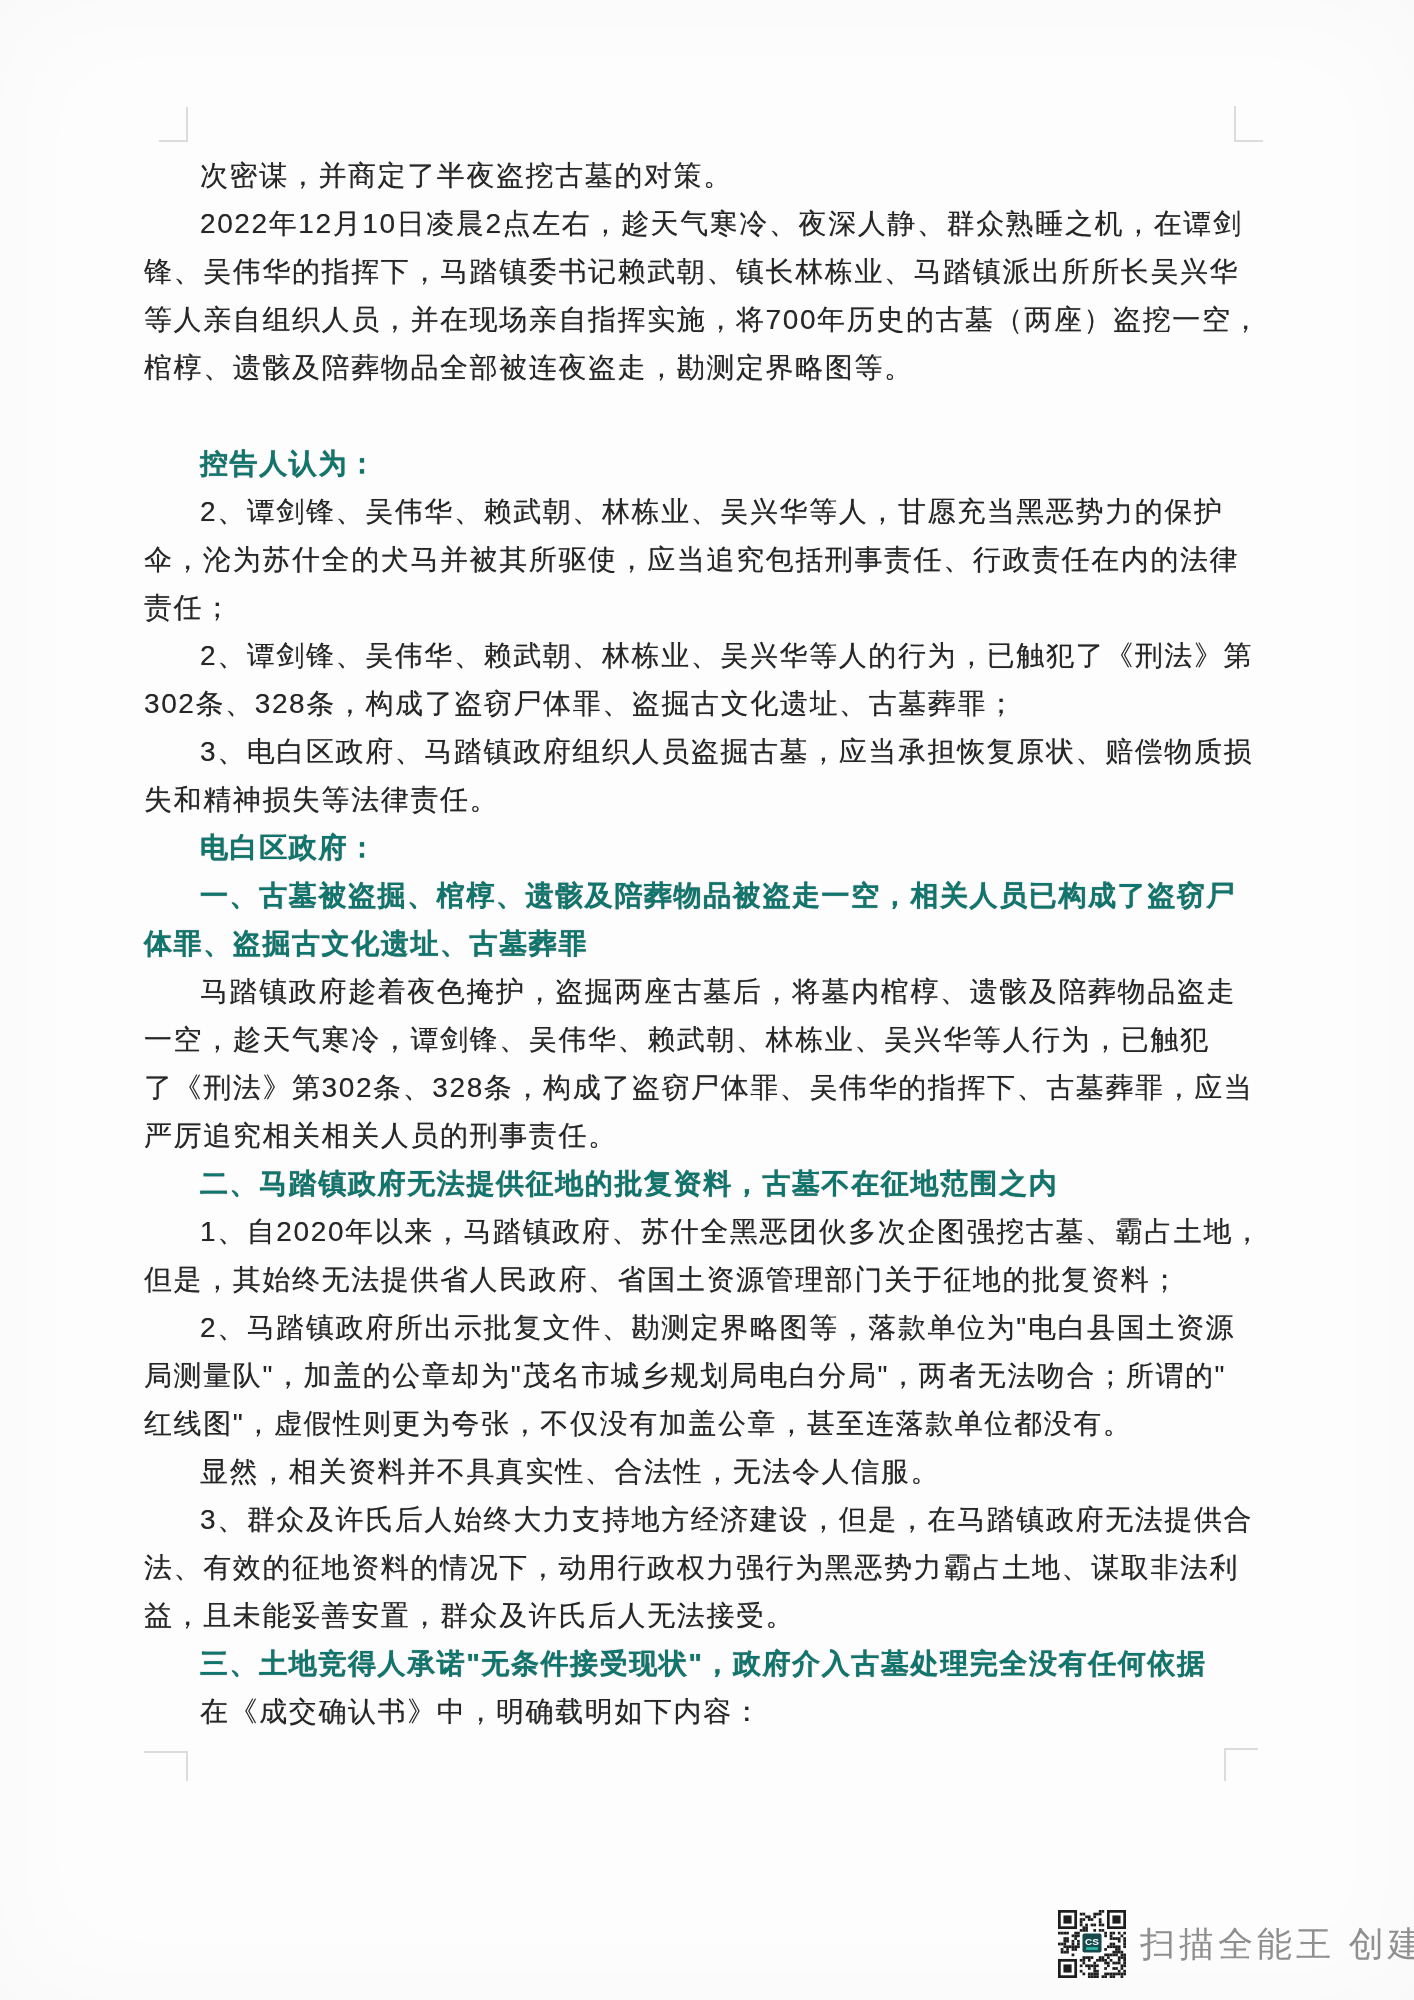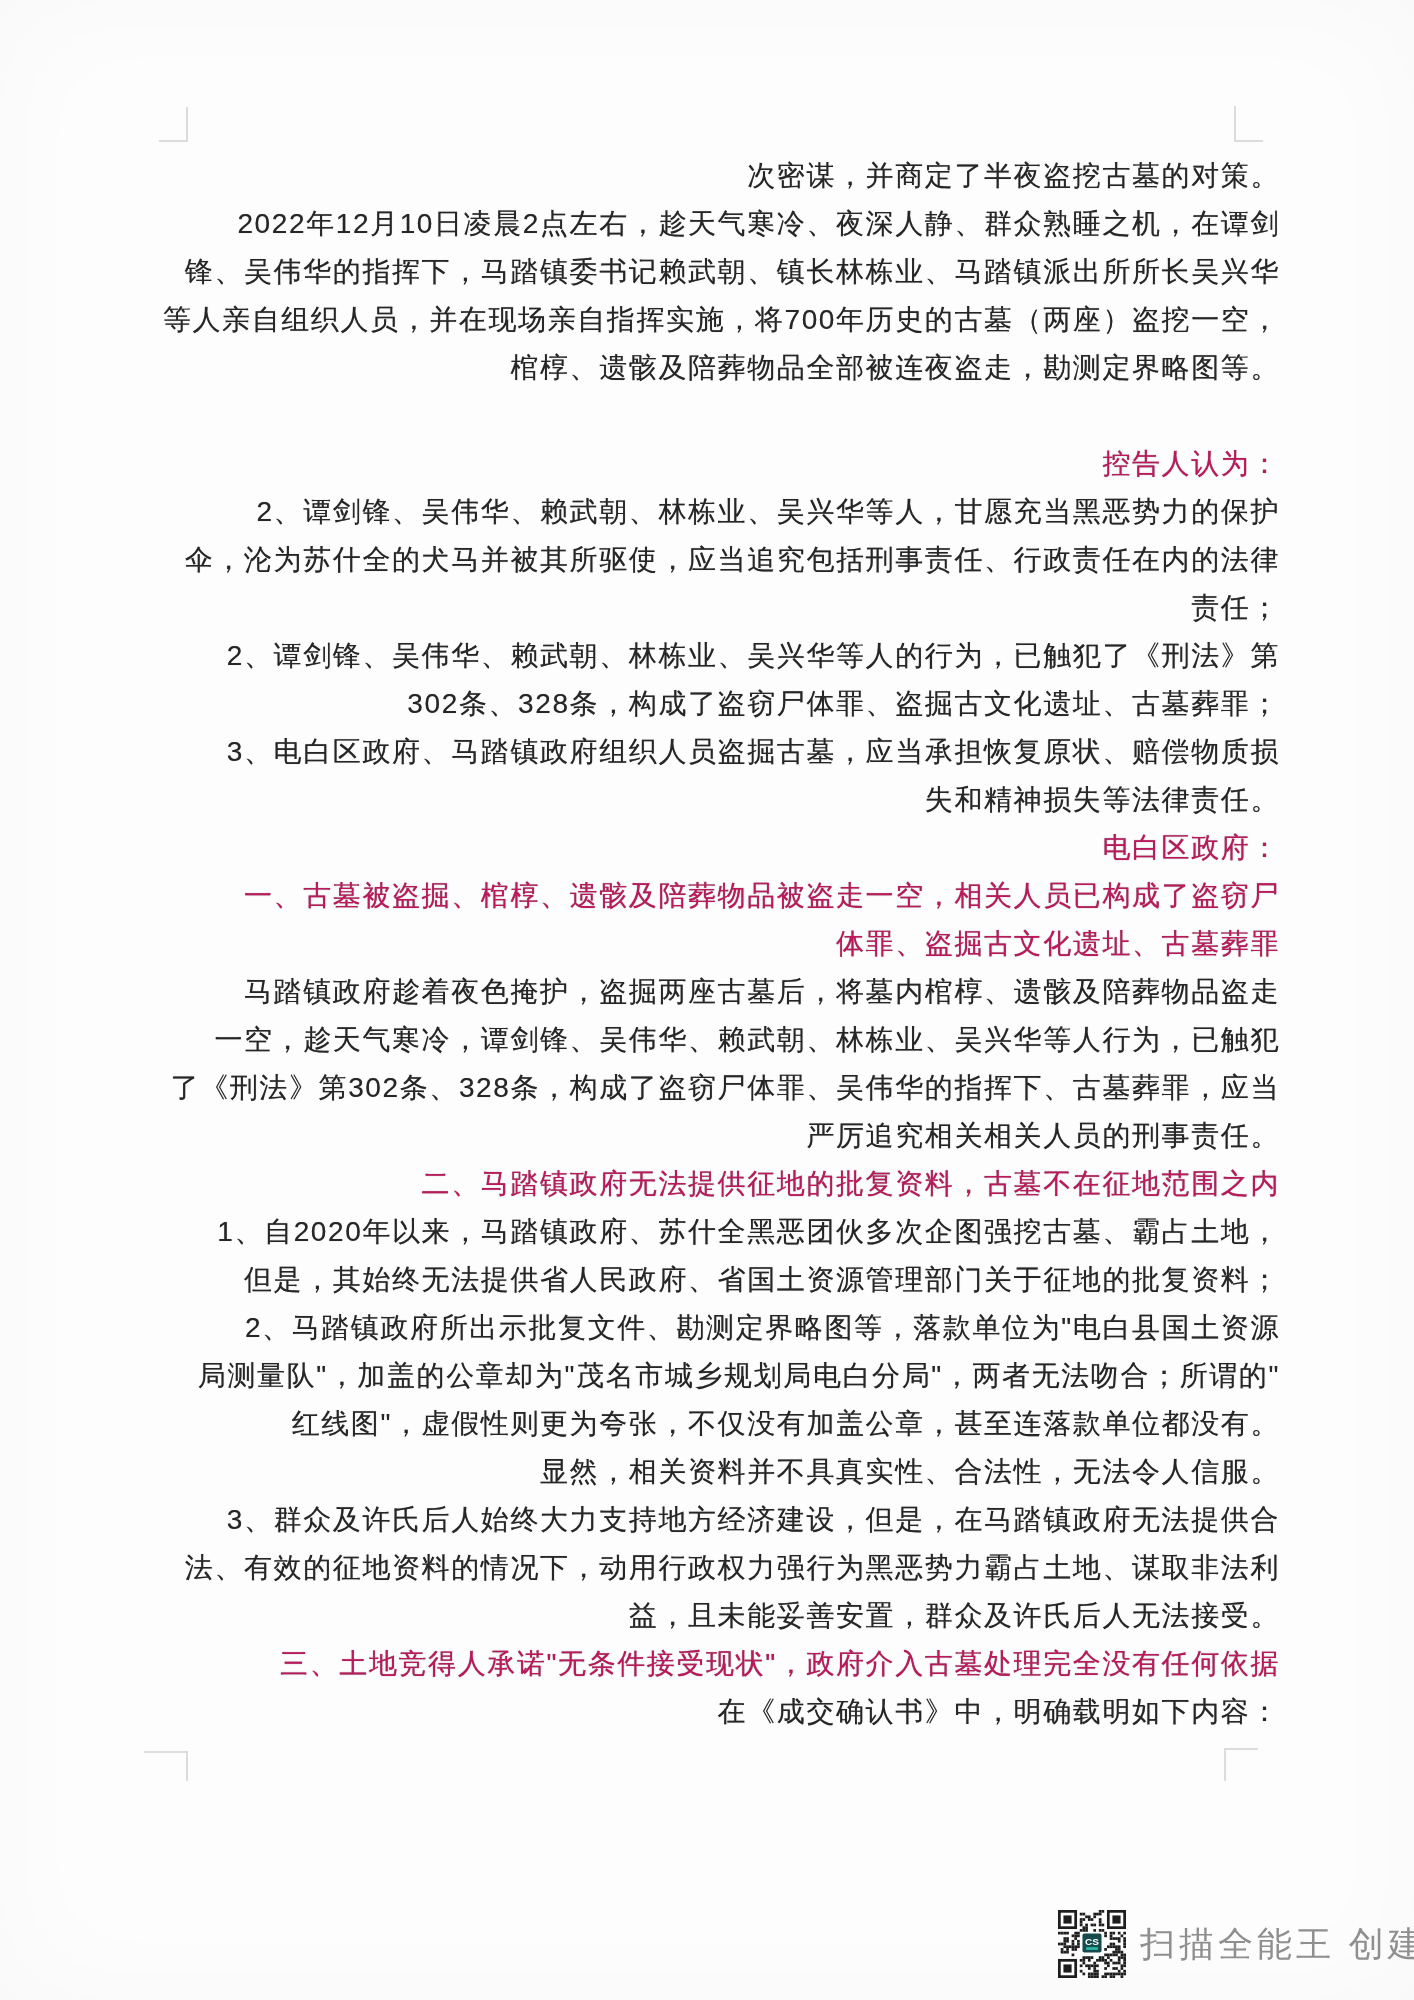--- a/index.html
+++ b/index.html
@@ -23,29 +23,28 @@
   .corner.br{left:1224px;top:1748px;width:32px;height:31px;border-left:2px solid #dcdcdc;border-top:2px solid #dcdcdc;}
 
   .doc-text{
     position:absolute;
     left:144px;top:152px;
     width:1136px;
     color:#262626;
     font-size:28px;
     letter-spacing:1.6px;
     text-shadow:0 0 0.7px rgba(40,40,40,0.55);
-    text-align:right;
   }
   .line{
     height:48px;
     line-height:48px;
     white-space:nowrap;
   }
   .line.indent{padding-left:56px;}
-  .line.bold{font-weight:normal;color:#be185d;text-shadow:0 0 1px rgba(20,20,20,0.6);}
+  .line.bold{font-weight:bold;color:#0f766e;text-shadow:0 0 1px rgba(20,20,20,0.6);}
   .line.blank{height:48px;}
 
   .footer{
     position:absolute;
     left:1058px;top:1910px;
     display:flex;
     align-items:center;
   }
   .qr{
     width:68px;height:68px;

